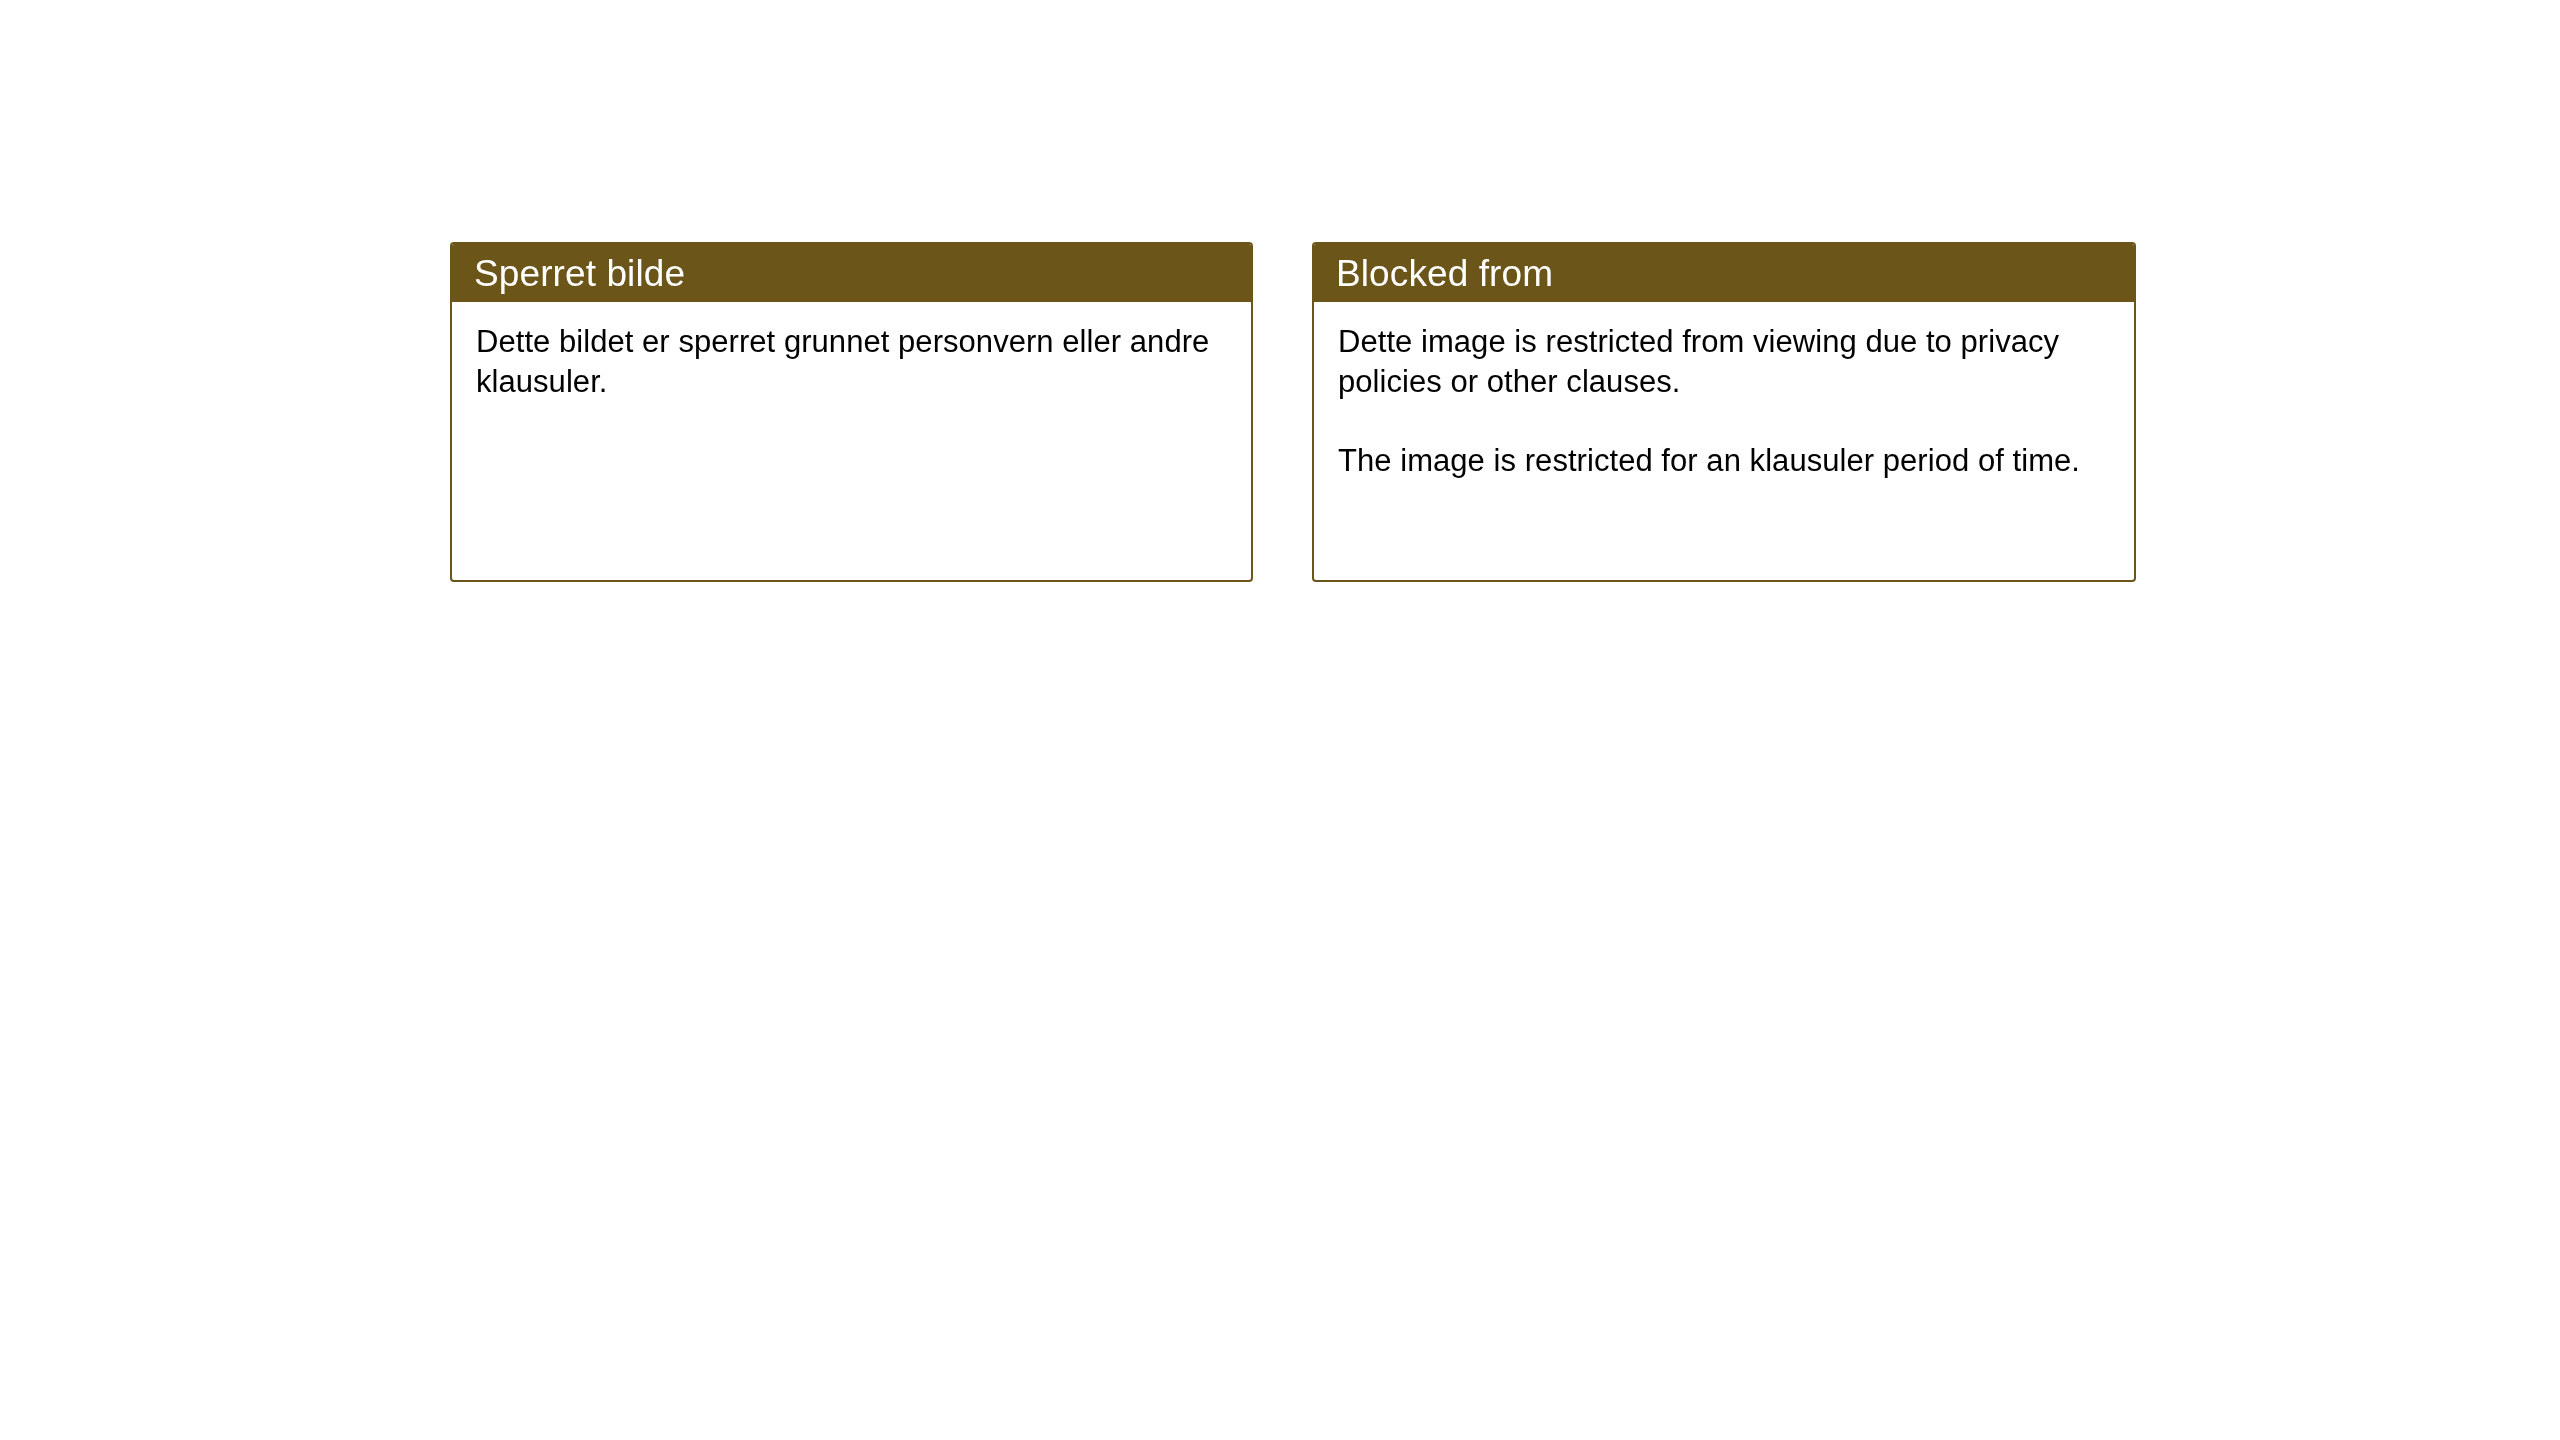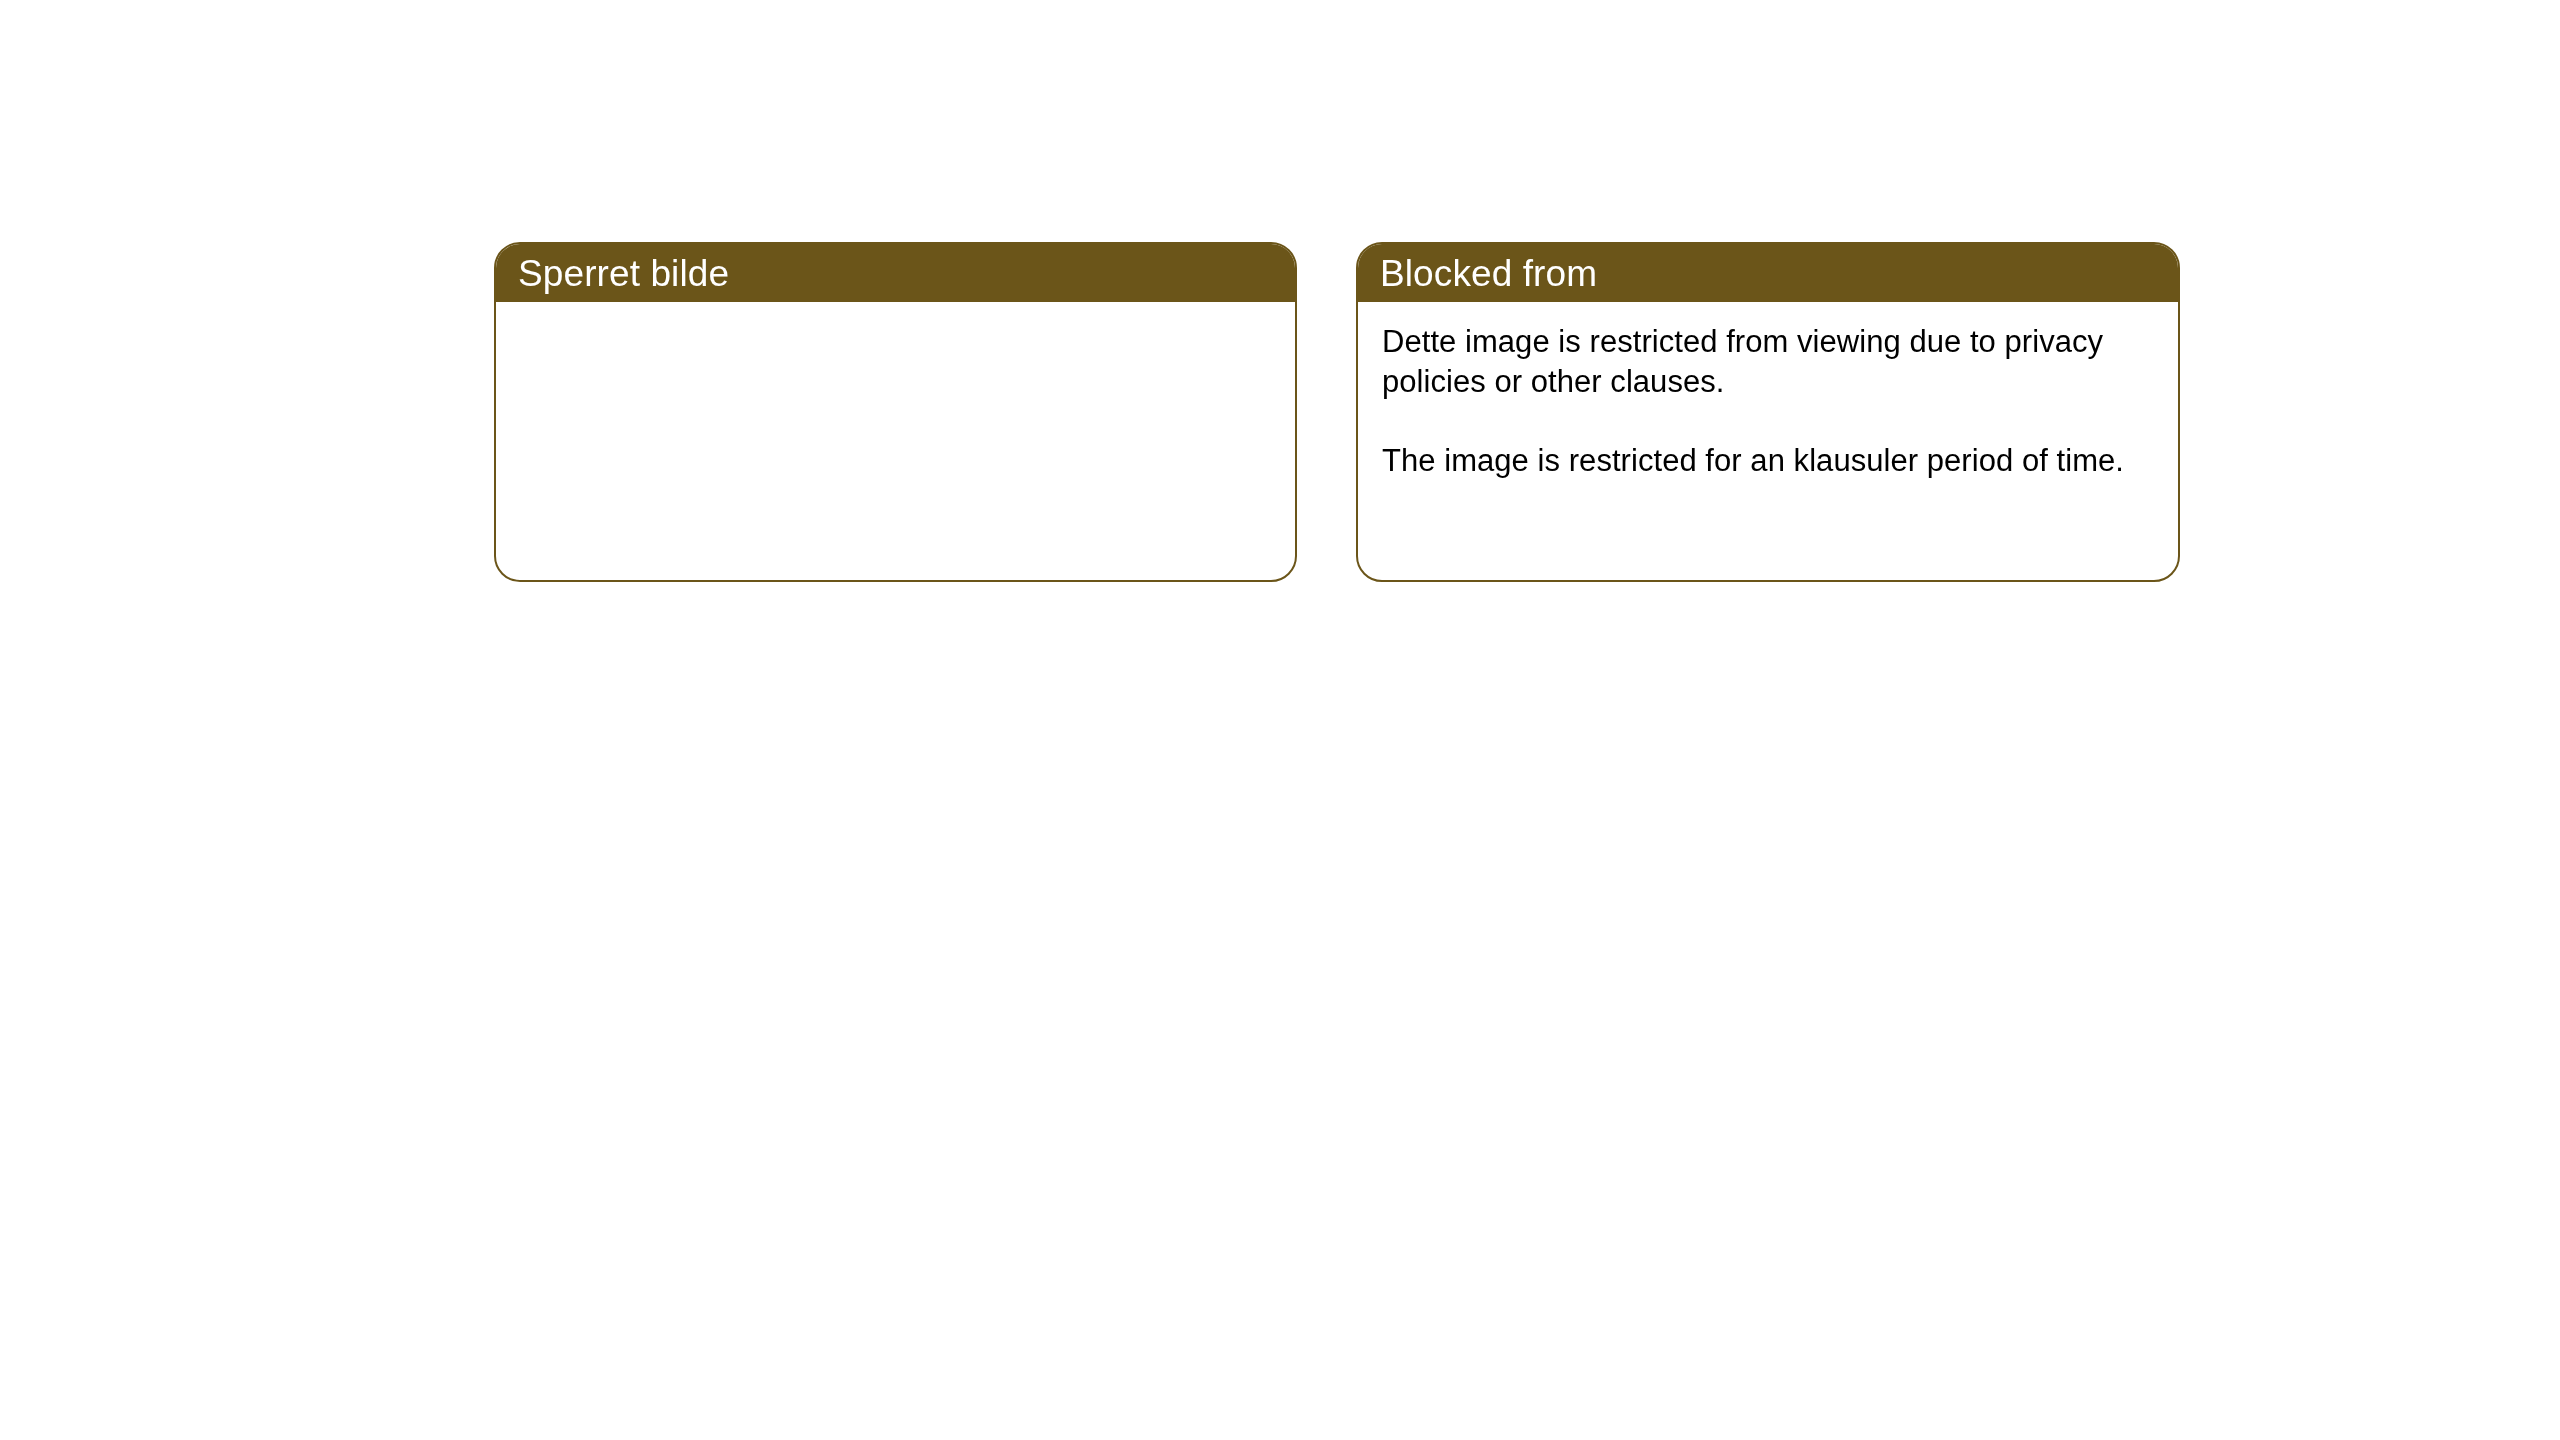--- a/index.html
+++ b/index.html
@@ -19,23 +19,22 @@
     width: 2560px;
     height: 1440px;
     background: #ffffff;
   }
 
   .notice-card {
     position: absolute;
     box-sizing: border-box;
     background: #ffffff;
     border: 2px solid #6b5519;
-    border-radius: 26px;
+    border-radius: 4px;
     overflow: hidden;
-    margin-left: 44px;
   }
 
   .card-left {
     left: 450px;
     top: 242px;
     width: 803px;
     height: 340px;
   }
 
   .card-right {
@@ -89,20 +88,21 @@
 </head>
 <body>
 
 <div id="page">
 
   <div class="notice-card card-left">
     <div class="card-header">
       <span class="card-header-title">Sperret bilde</span>
     </div>
     <div class="card-body">
+      <p class="card-paragraph">Dette bildet er sperret grunnet personvern eller andre klausuler.</p>
     </div>
   </div>
 
   <div class="notice-card card-right">
     <div class="card-header">
       <span class="card-header-title">Blocked from</span>
     </div>
     <div class="card-body">
       <p class="card-paragraph">Dette image is restricted from viewing due to privacy policies or other clauses.</p>
       <p class="card-paragraph">The image is restricted for an klausuler period of time.</p>

